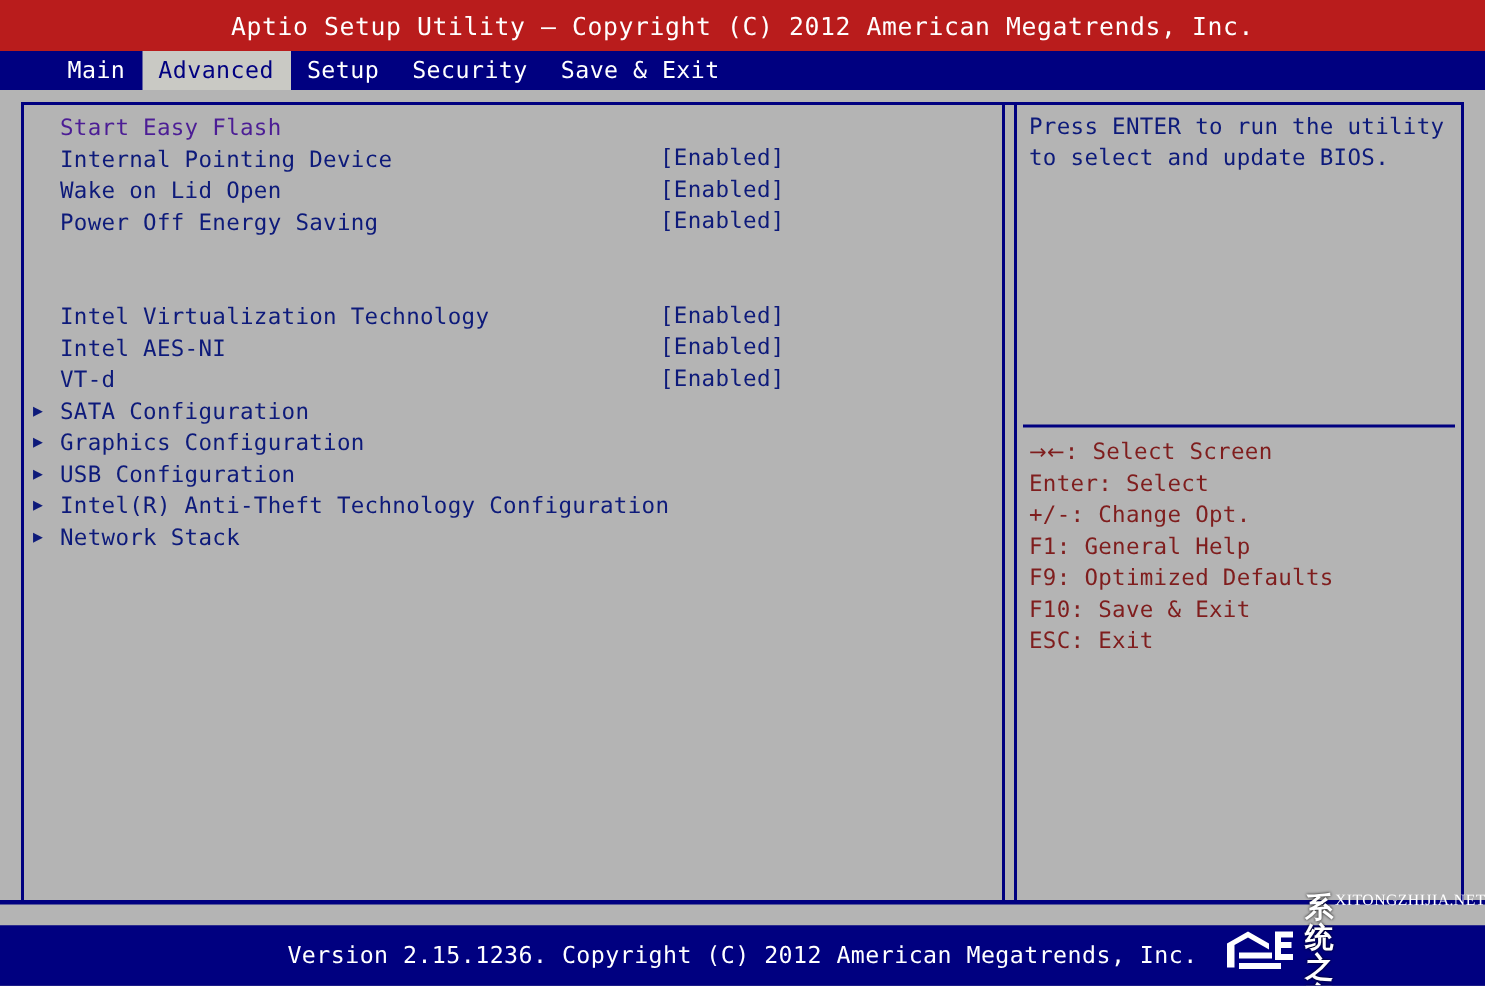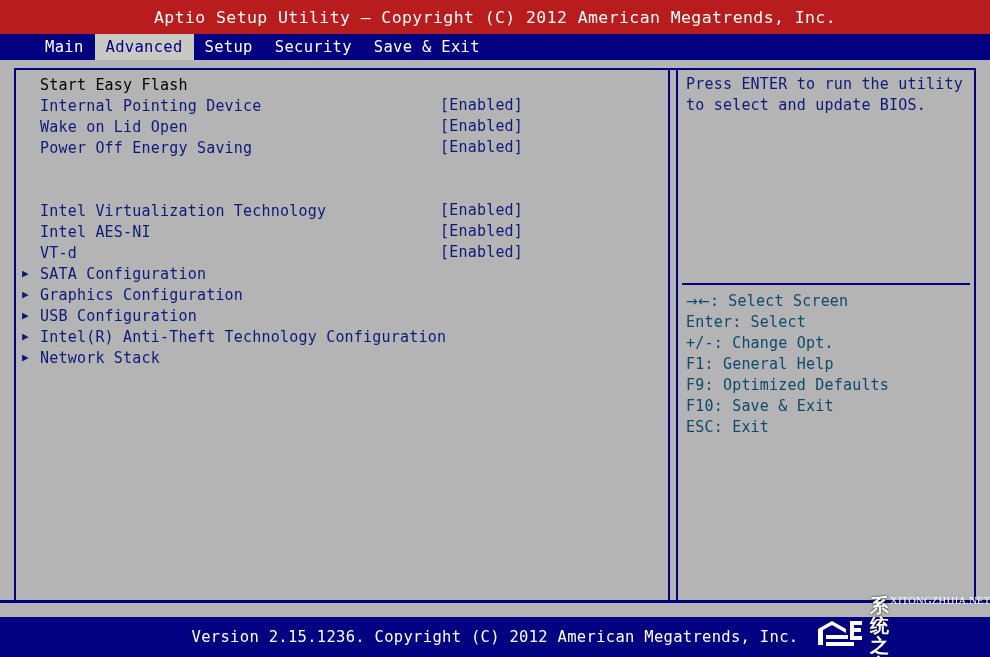--- a/index.html
+++ b/index.html
@@ -132,21 +132,21 @@
   .row .value {
     position: absolute;
     left: 418px;
     top: 0;
     height: 21px;
     line-height: 21px;
     color: #0d1a7a;
   }
   .row.selected .label,
   .row.selected .value {
-    color: #000000;
+    color: #4c1d95;
   }
 
   
   .help {
     position: absolute;
     left: 686px; top: 8px;
     width: 284px;
     color: #0d1a7a;
     font-size: 15px;
     letter-spacing: 0.2px;
@@ -162,21 +162,21 @@
     top: 217px;
     width: 288px;
     height: 2px;
     background: #000080;
   }
   .keys {
     position: absolute;
     left: 686px;
     top: 225px;
     width: 284px;
-    color: #0c4a6e;
+    color: #7f1d1d;
     font-size: 15px;
     letter-spacing: 0.2px;
   }
   .key-line {
     height: 21px;
     line-height: 21px;
     white-space: pre;
   }
   .arrowglyph {
     font-family: "DejaVu Sans", sans-serif;

